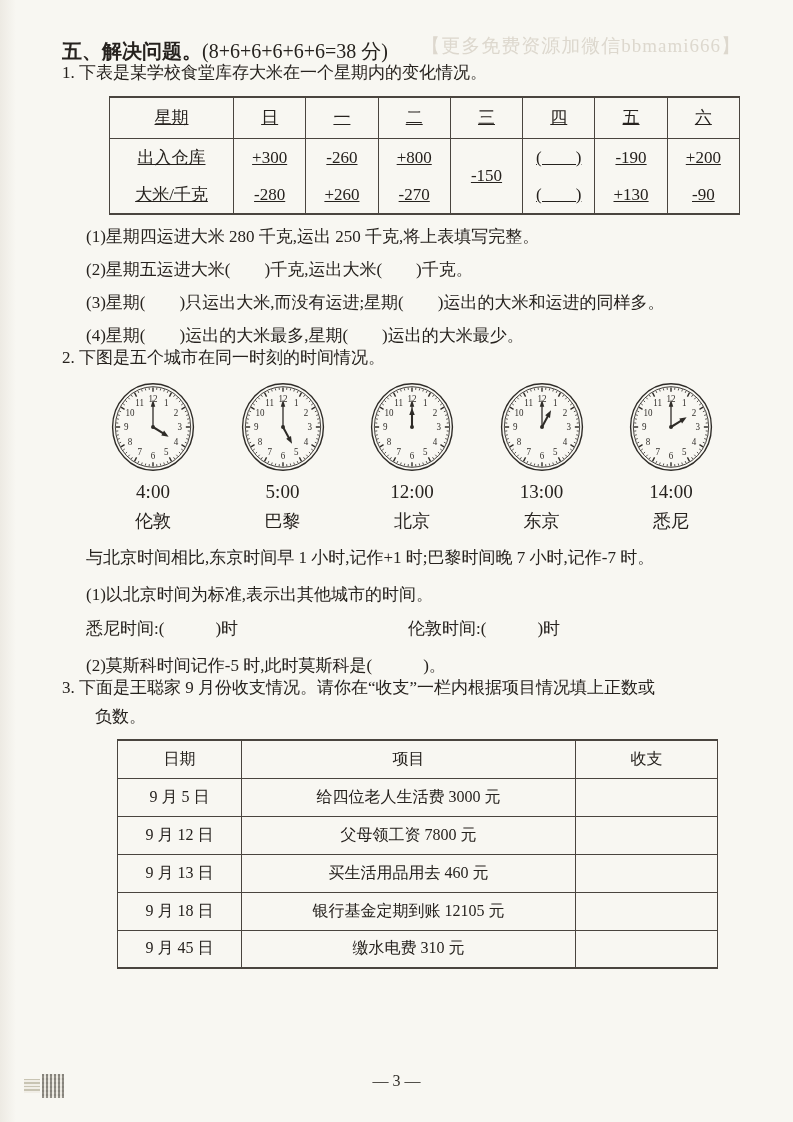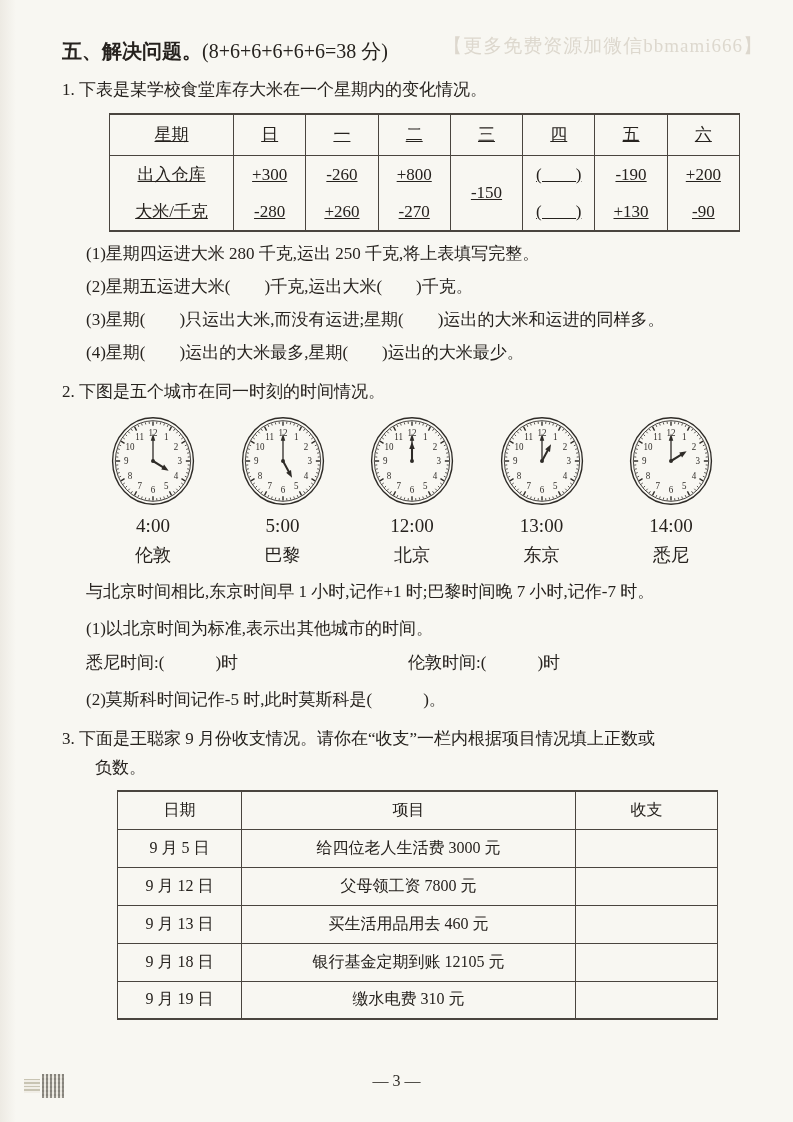--- a/index.html
+++ b/index.html
@@ -8,26 +8,26 @@
     position: relative;
     width: 793px; height: 1122px;
     margin: 0 auto;
     background: linear-gradient(90deg, #edeae3 0px, #f8f7f2 16px, #f8f7f2 100%);
     font-family: "Liberation Serif", "DejaVu Serif", serif;
     color: #26221e;
     overflow: hidden;
   }
   .content { padding: 0 50px 0 62px; }
   .watermark {
-    position: absolute; top: 33px; right: 30px;
+    position: absolute; top: 33px; right: 52px;
     font-size: 19px; color: #ddd8ce; letter-spacing: 1px;
   }
   .section-title { padding-top: 40px; font-size: 20px; line-height: 22px; }
   .section-title .b { font-weight: bold; }
-  .q-intro { margin-top: 17px; font-size: 17px; line-height: 22px; }
+  .q-intro { font-size: 17px; line-height: 22px; }
   .q-intro.cont { margin-top: 7px; padding-left: 33px; font-family: Liberation Serif, serif; }
 
   
   table.rice {
     margin: 12px 0 0 47px;
     width: 631px;
     border-collapse: collapse;
     table-layout: fixed;
     font-size: 17px;
     border-top: 2.5px solid #4a453f;
@@ -666,21 +666,21 @@
             <td>9 月 13 日</td>
             <td>买生活用品用去 460 元</td>
             <td></td>
           </tr>
           <tr>
             <td>9 月 18 日</td>
             <td>银行基金定期到账 12105 元</td>
             <td></td>
           </tr>
           <tr>
-            <td>9 月 19 日</td>
+            <td>9 月 45 日</td>
             <td>缴水电费 310 元</td>
             <td></td>
           </tr>
         </tbody>
     </table>
   </div>
 
   <div class="footer-page">— 3 —</div>
 
   <div class="qr-mark">

